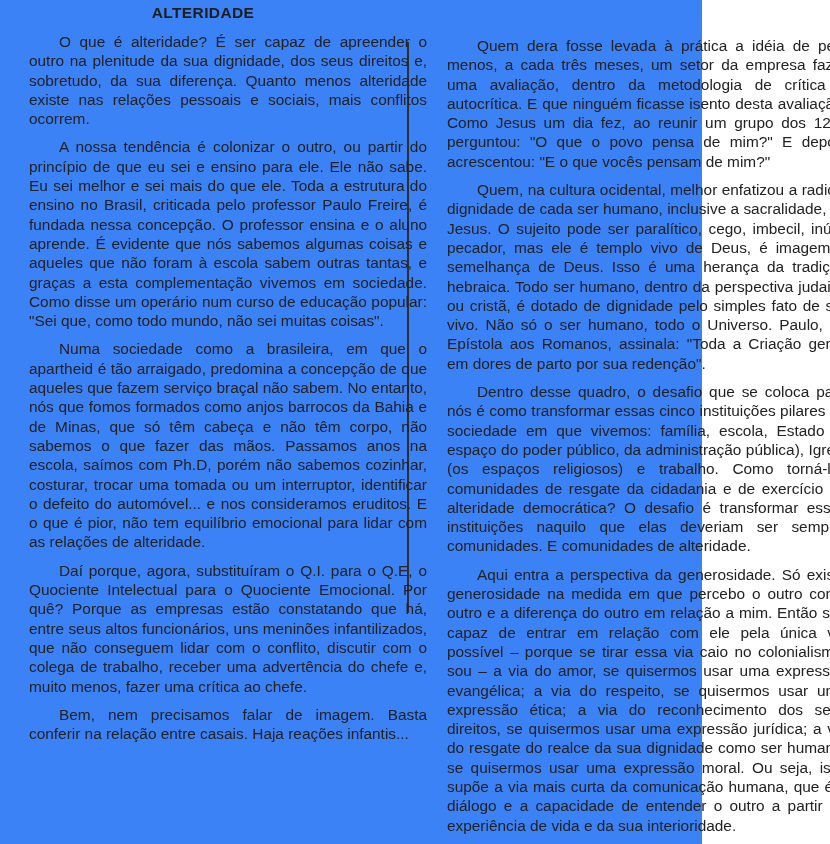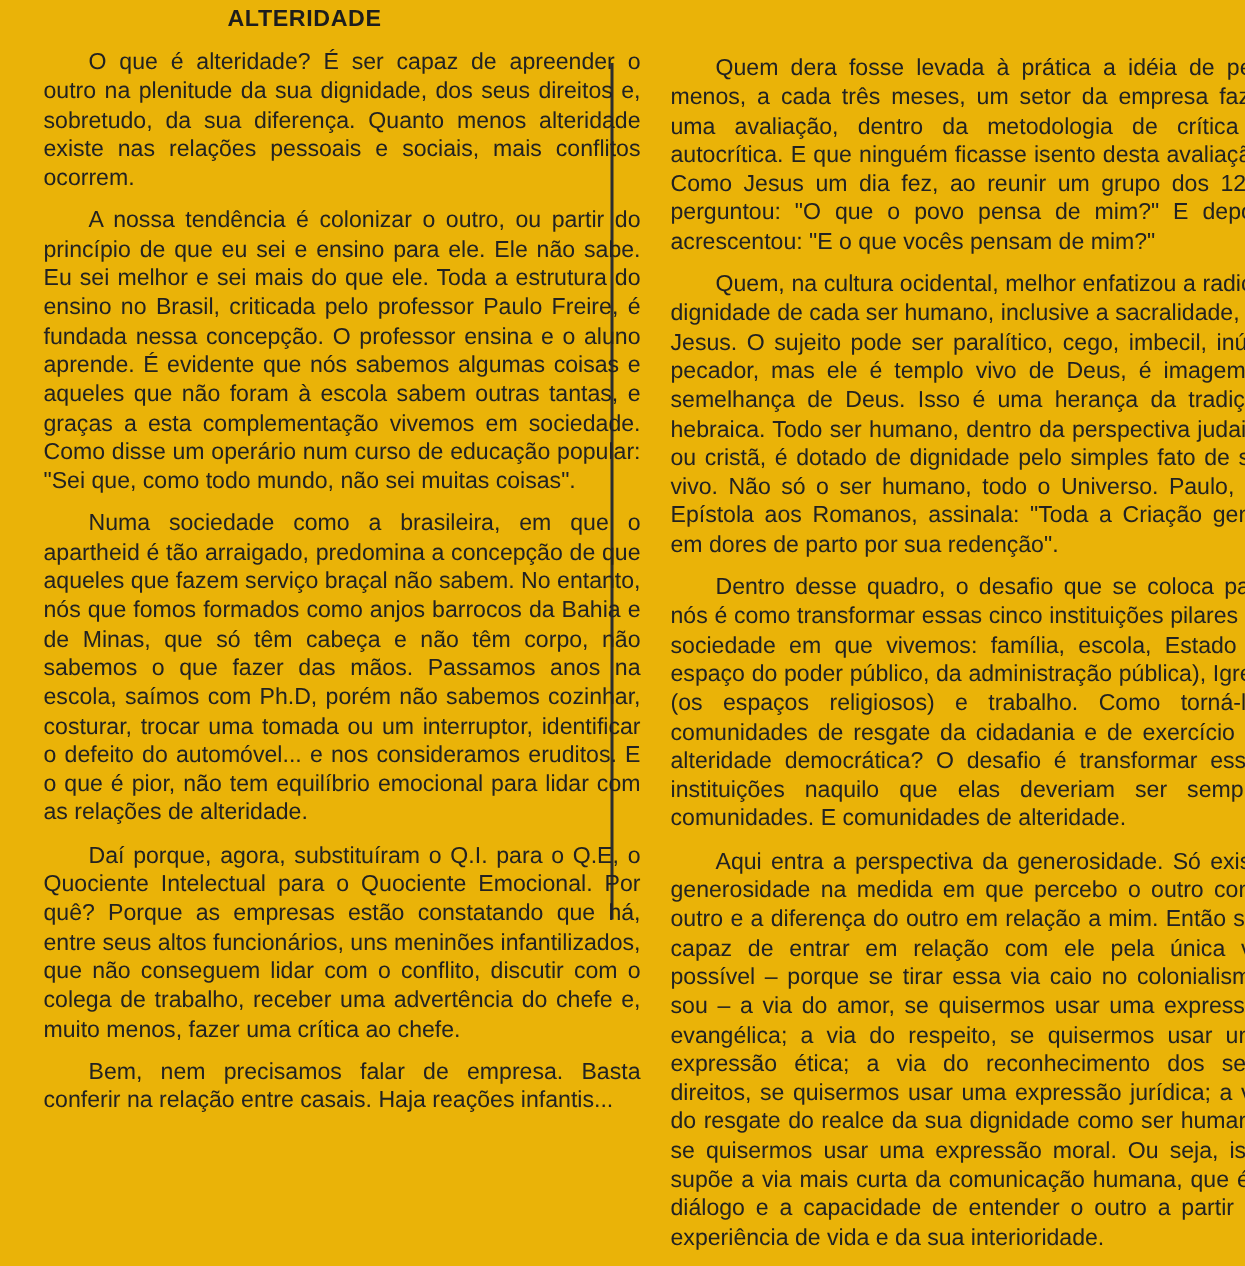--- a/index.html
+++ b/index.html
@@ -11,23 +11,23 @@
   body {
     width: 830px;
     height: 844px;
     font-family: "Liberation Sans", "DejaVu Sans", sans-serif;
     color: #222222;
     position: relative;
     overflow: hidden;
   }
   .page {
     position: relative;
-    width: 830px;
+    width: 702px;
     height: 844px;
-    background: #eab308;
+    background: #3b82f6;
   }
   .title {
     position: absolute;
     top: 4px;
     left: 0;
     width: 406px;
     margin: 0;
     text-align: center;
     font-size: 15.5px;
     font-weight: bold;
@@ -79,21 +79,21 @@
 
   <h1 class="title">ALTERIDADE</h1>
 
   <div class="divider"></div>
 
   <div class="column column-left">
     <p class="para">O que é alteridade? É ser capaz de apreender o outro na plenitude da sua dignidade, dos seus direitos e, sobretudo, da sua diferença. Quanto menos alteridade existe nas relações pessoais e sociais, mais conflitos ocorrem.</p>
     <p class="para">A nossa tendência é colonizar o outro, ou partir do princípio de que eu sei e ensino para ele. Ele não sabe. Eu sei melhor e sei mais do que ele. Toda a estrutura do ensino no Brasil, criticada pelo professor Paulo Freire, é fundada nessa concepção. O professor ensina e o aluno aprende. É evidente que nós sabemos algumas coisas e aqueles que não foram à escola sabem outras tantas, e graças a esta complementação vivemos em sociedade. Como disse um operário num curso de educação popular: "Sei que, como todo mundo, não sei muitas coisas".</p>
     <p class="para">Numa sociedade como a brasileira, em que o apartheid é tão arraigado, predomina a concepção de que aqueles que fazem serviço braçal não sabem. No entanto, nós que fomos formados como anjos barrocos da Bahia e de Minas, que só têm cabeça e não têm corpo, não sabemos o que fazer das mãos. Passamos anos na escola, saímos com Ph.D, porém não sabemos cozinhar, costurar, trocar uma tomada ou um interruptor, identificar o defeito do automóvel... e nos consideramos eruditos. E o que é pior, não tem equilíbrio emocional para lidar com as relações de alteridade.</p>
     <p class="para">Daí porque, agora, substituíram o Q.I. para o Q.E, o Quociente Intelectual para o Quociente Emocional. Por quê? Porque as empresas estão constatando que há, entre seus altos funcionários, uns meninões infantilizados, que não conseguem lidar com o conflito, discutir com o colega de trabalho, receber uma advertência do chefe e, muito menos, fazer uma crítica ao chefe.</p>
-    <p class="para">Bem, nem precisamos falar de empresa. Basta conferir na relação entre casais. Haja reações infantis...</p>
+    <p class="para">Bem, nem precisamos falar de imagem. Basta conferir na relação entre casais. Haja reações infantis...</p>
   </div>
 
   <div class="column column-right">
     <p class="para">Quem dera fosse levada à prática a idéia de pelo menos, a cada três meses, um setor da empresa fazer uma avaliação, dentro da metodologia de crítica e autocrítica. E que ninguém ficasse isento desta avaliação. Como Jesus um dia fez, ao reunir um grupo dos 12 e perguntou: "O que o povo pensa de mim?" E depois acrescentou: "E o que vocês pensam de mim?"</p>
     <p class="para">Quem, na cultura ocidental, melhor enfatizou a radical dignidade de cada ser humano, inclusive a sacralidade, foi Jesus. O sujeito pode ser paralítico, cego, imbecil, inútil, pecador, mas ele é templo vivo de Deus, é imagem e semelhança de Deus. Isso é uma herança da tradição hebraica. Todo ser humano, dentro da perspectiva judaica ou cristã, é dotado de dignidade pelo simples fato de ser vivo. Não só o ser humano, todo o Universo. Paulo, na Epístola aos Romanos, assinala: "Toda a Criação geme em dores de parto por sua redenção".</p>
     <p class="para">Dentro desse quadro, o desafio que se coloca para nós é como transformar essas cinco instituições pilares da sociedade em que vivemos: família, escola, Estado (o espaço do poder público, da administração pública), Igreja (os espaços religiosos) e trabalho. Como torná-los comunidades de resgate da cidadania e de exercício da alteridade democrática? O desafio é transformar essas instituições naquilo que elas deveriam ser sempre: comunidades. E comunidades de alteridade.</p>
     <p class="para">Aqui entra a perspectiva da generosidade. Só existe generosidade na medida em que percebo o outro como outro e a diferença do outro em relação a mim. Então sou capaz de entrar em relação com ele pela única via possível – porque se tirar essa via caio no colonialismo, sou – a via do amor, se quisermos usar uma expressão evangélica; a via do respeito, se quisermos usar uma expressão ética; a via do reconhecimento dos seus direitos, se quisermos usar uma expressão jurídica; a via do resgate do realce da sua dignidade como ser humano, se quisermos usar uma expressão moral. Ou seja, isso supõe a via mais curta da comunicação humana, que é o diálogo e a capacidade de entender o outro a partir da experiência de vida e da sua interioridade.</p>
     <p class="citation">(Frei Betto. Jornal Estado de Minas. Julho de 2009. Caderno Opinião, p. 4)</p>
   </div>
 

